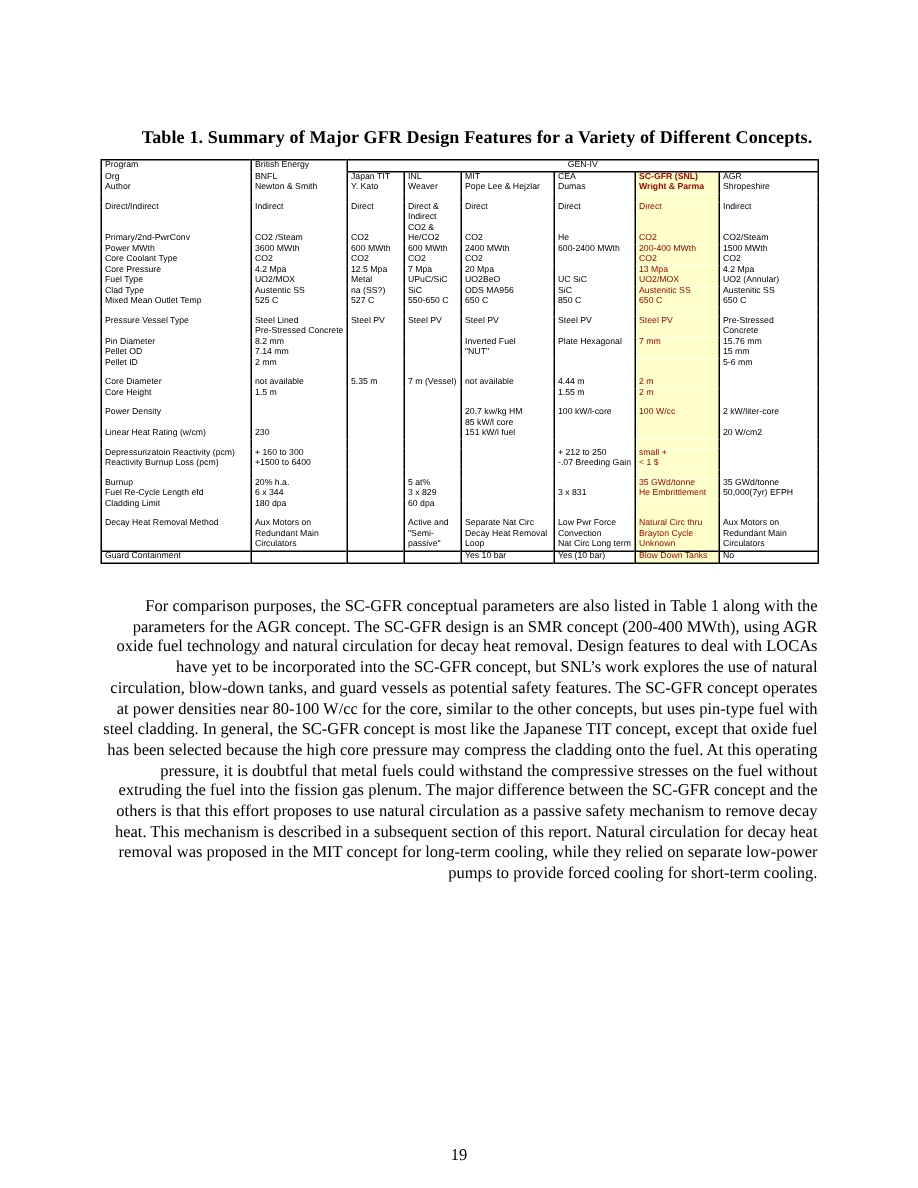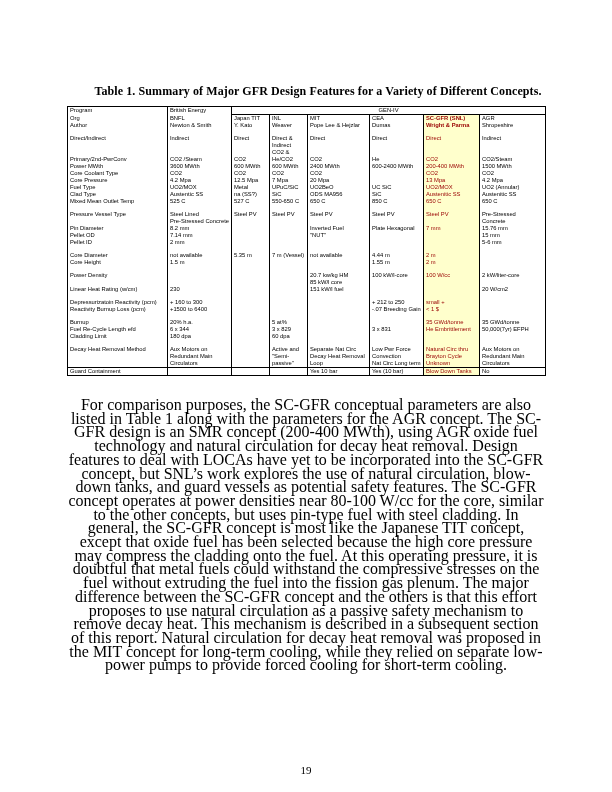--- a/index.html
+++ b/index.html
@@ -22,22 +22,22 @@
     border-left:1px solid #000; border-right:1px solid #000;
     padding:0 2px; vertical-align:top; white-space:pre-line; overflow:hidden;
   }
   table.gfr-table tr.sep td { height:6px; }
   table.gfr-table td.lbl { padding-left:2px; }
   table.gfr-table td.genhdr { border-bottom:1px solid #000; text-align:center; }
   table.gfr-table td.hl { background:var(--hl-bg,#ffffcc); color:var(--hl-fg,#990000); }
   table.gfr-table td.snl-head { font-weight:bold; }
   #table-body tr:last-child td { border-top:1px solid #000; }
   .body-text {
-    margin-top:22px; width:478px; font-size:16px; line-height:13.7px;
-    text-align:center;
+    margin-top:22px; width:478px; font-size:11px; line-height:13.7px;
+    text-align:right;
   }
   .page-number {
     position:absolute; left:0; right:0; bottom:16px;
     text-align:center; font-size:11px;
   }
 </style>
 </head>
 <body>
 
 <div class="page">

